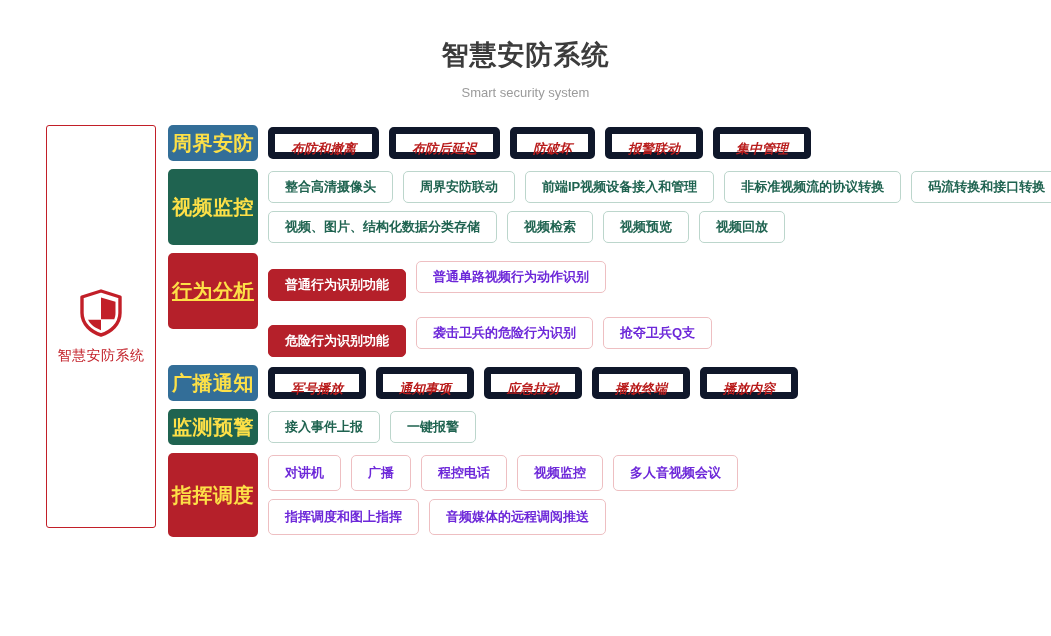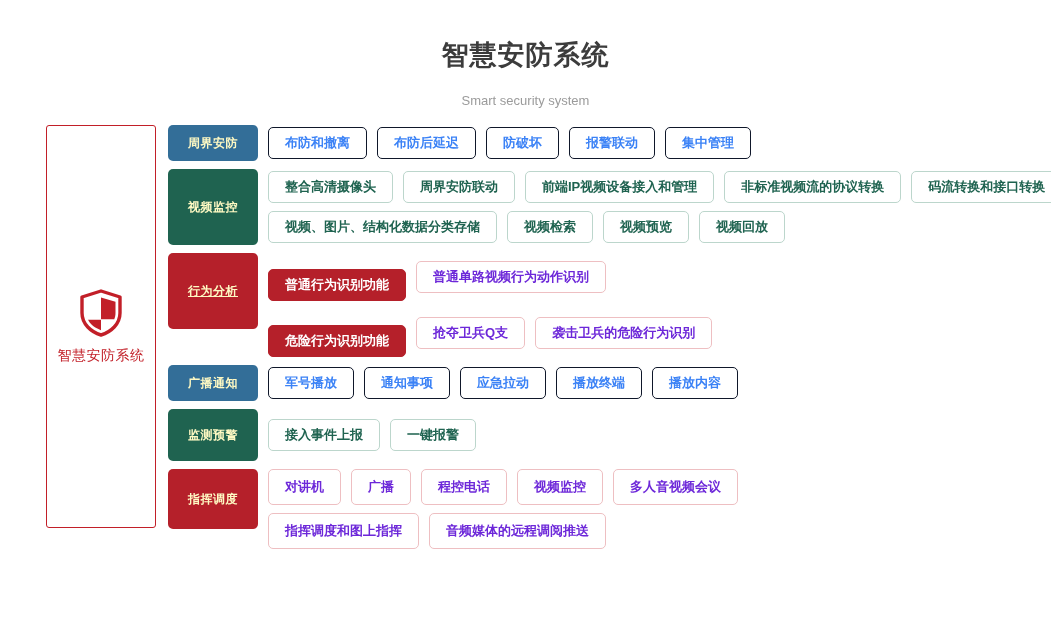--- a/index.html
+++ b/index.html
@@ -23,21 +23,21 @@
   .header-title {
     font-size: 27px;
     font-weight: bold;
     color: #3c3c3c;
     letter-spacing: 1px;
     line-height: 34px;
   }
   .header-subtitle {
     font-size: 13px;
     color: #9b9b9b;
-    margin-top: 20px;
+    margin-top: 12px;
     line-height: 18px;
   }
 
   
   .board {
     position: absolute;
     left: 0;
     top: 125px;
     width: 1051px;
   }
@@ -84,22 +84,22 @@
   }
   .row {
     display: flex;
     align-items: stretch;
     margin-bottom: 8px;
   }
   .cat {
     width: 90px;
     min-width: 90px;
     border-radius: 5px;
-    color: #fef9c3;
-    font-size: 12px;
+    color: #fde047;
+    font-size: 20px;
     font-weight: bold;
     display: flex;
     align-items: center;
     justify-content: center;
     letter-spacing: 0.5px;
     text-align: center;
   }
   .cat.blue  { background: #336e98; }
   .cat.green { background: #1f6350; }
   .cat.red   { background: #b5202a; }
@@ -126,21 +126,21 @@
     font-size: 13px;
     font-weight: bold;
     white-space: nowrap;
     box-sizing: border-box;
     background: #ffffff;
     margin-right: 10px;
     text-align: center;
   }
   .chip.tall { height: 36px; line-height: 34px; }
 
-  .chip.blue  { border: 1px solid #0f172a; color: #3b82f6; }
+  .chip.blue  { border: 7px solid #0f172a; color: #b91c1c; font-style: italic; }
   .chip.green { border: 1px solid #bcd6cc; color: #1f6350; }
   .chip.red   { border: 1px solid #eebfc2; color: #6d28d9; }
 
   .chip.red-filled {
     border: 1px solid #b5202a;
     background: #b5202a;
     color: #ffffff;
     margin-top: 16px;
   }
 </style>
@@ -199,48 +199,48 @@
         </div>
         <div class="row">
           <div class="cat red" style="height: 76px; text-decoration: underline;">行为分析</div>
           <div class="items">
             <div class="item-line">
               <div class="chip red-filled">普通行为识别功能</div>
               <div class="chip red">普通单路视频行为动作识别</div>
             </div>
             <div class="item-line">
               <div class="chip red-filled">危险行为识别功能</div>
+              <div class="chip red">袭击卫兵的危险行为识别</div>
               <div class="chip red">抢夺卫兵Q支</div>
-              <div class="chip red">袭击卫兵的危险行为识别</div>
             </div>
           </div>
         </div>
         <div class="row">
           <div class="cat blue" style="height: 36px;">广播通知</div>
           <div class="items">
             <div class="item-line">
               <div class="chip blue">军号播放</div>
               <div class="chip blue">通知事项</div>
               <div class="chip blue">应急拉动</div>
               <div class="chip blue">播放终端</div>
               <div class="chip blue">播放内容</div>
             </div>
           </div>
         </div>
         <div class="row">
-          <div class="cat green" style="height: 52px;">监测预警</div>
+          <div class="cat green" style="height: 36px;">监测预警</div>
           <div class="items">
             <div class="item-line">
               <div class="chip green">接入事件上报</div>
               <div class="chip green">一键报警</div>
             </div>
           </div>
         </div>
         <div class="row">
-          <div class="cat red" style="height: 60px;">指挥调度</div>
+          <div class="cat red" style="height: 84px;">指挥调度</div>
           <div class="items">
             <div class="item-line">
               <div class="chip red tall">对讲机</div>
               <div class="chip red tall">广播</div>
               <div class="chip red tall">程控电话</div>
               <div class="chip red tall">视频监控</div>
               <div class="chip red tall">多人音视频会议</div>
             </div>
             <div class="item-line">
               <div class="chip red tall">指挥调度和图上指挥</div>

